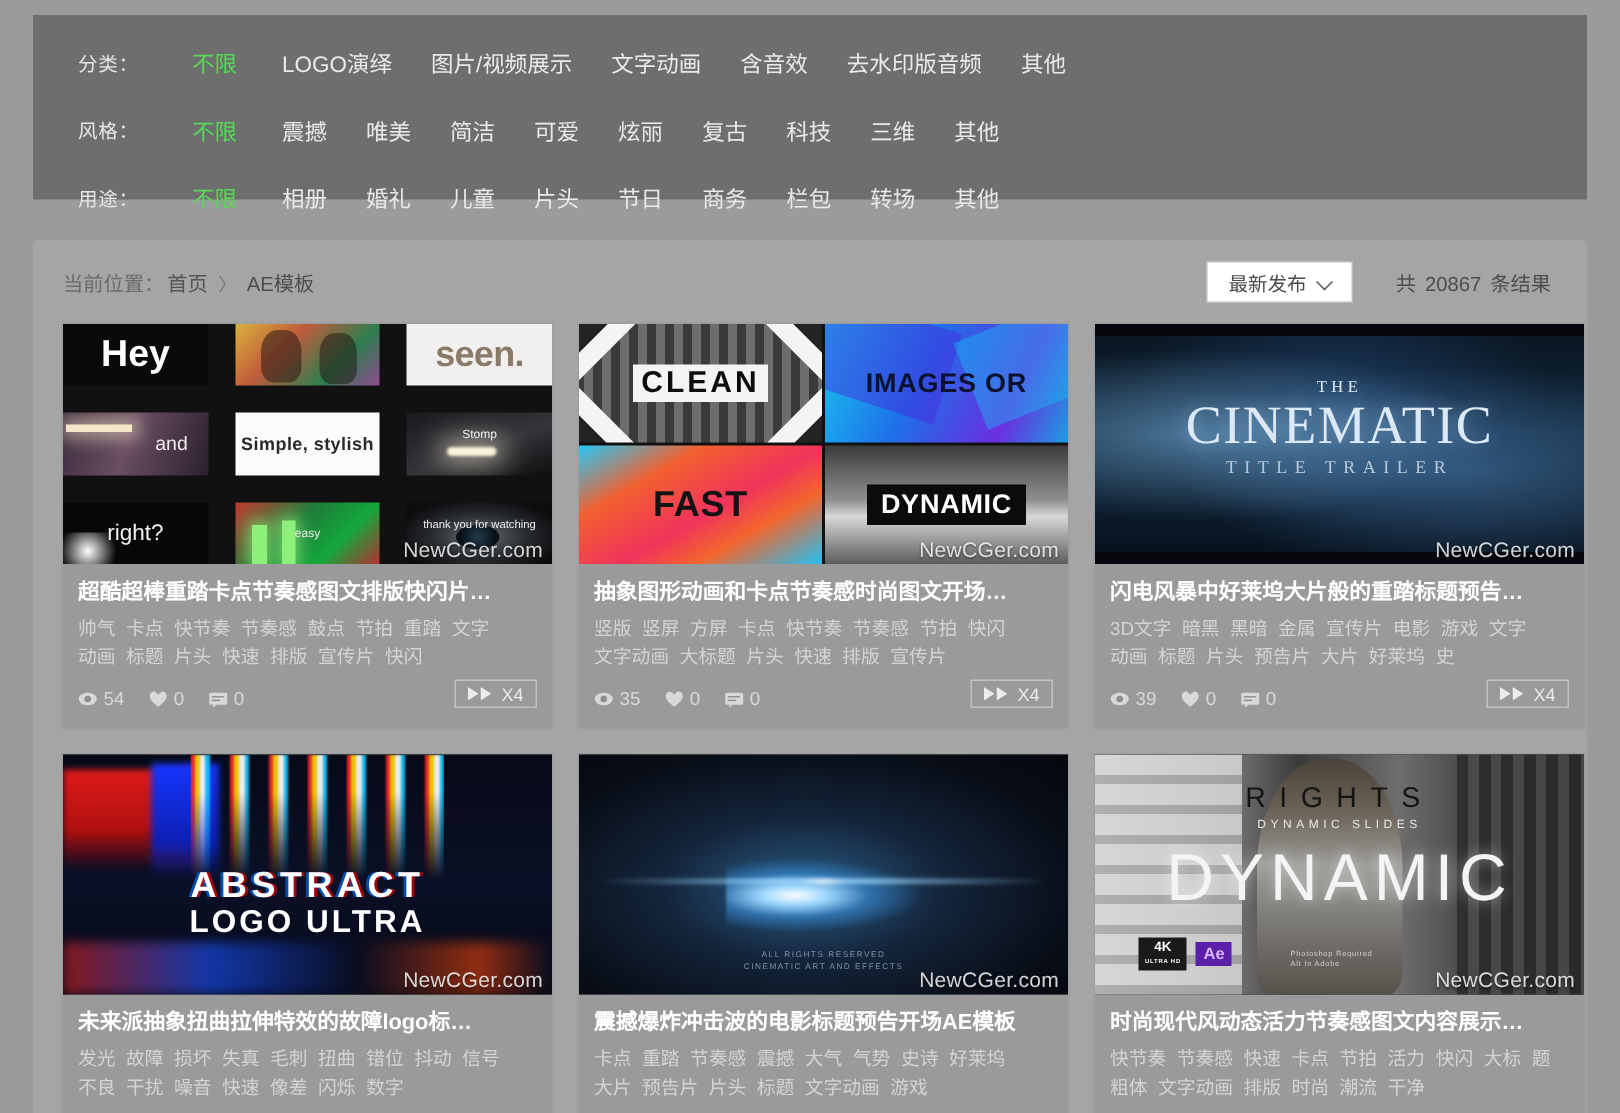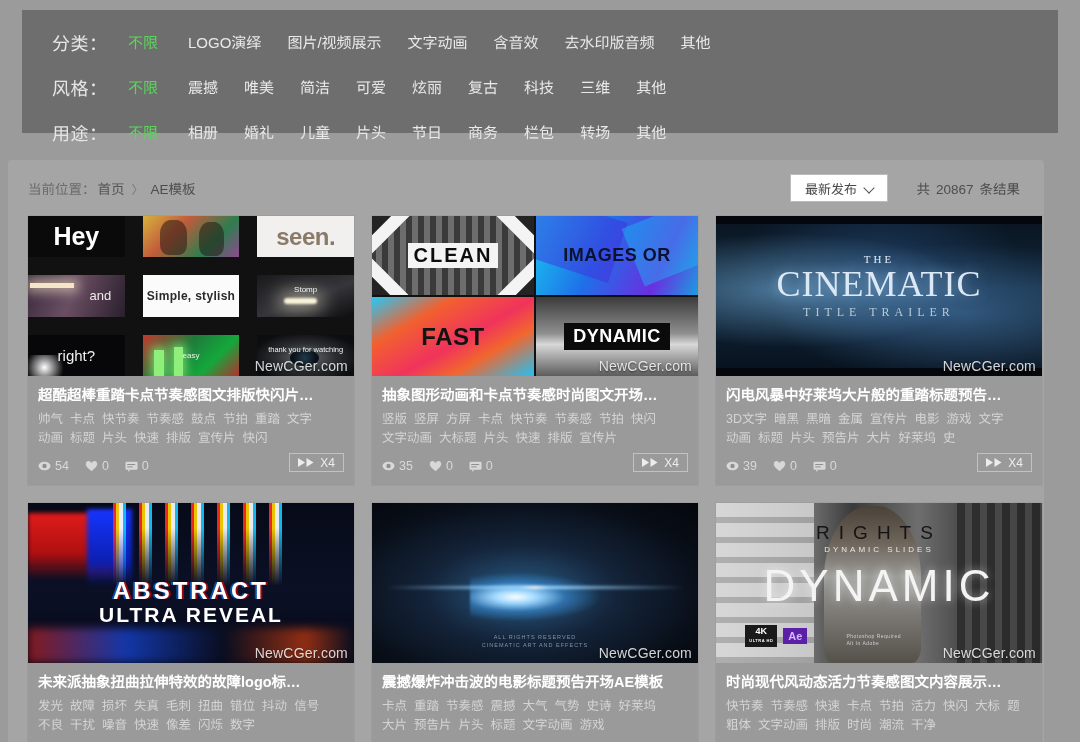--- a/index.html
+++ b/index.html
@@ -18,33 +18,33 @@
     background:#6e6e6e;
   }
   .filter-row{
     display:flex;align-items:center;height:37px;
     padding-left:30px;
   }
   .filter-row:nth-child(1){margin-top:13px;}
   .filter-row:nth-child(2){margin-top:8px;}
   .filter-row:nth-child(3){margin-top:8px;}
   .filter-label{
-    color:#e6e6e6;font-size:18px;letter-spacing:.5px;
+    color:#e6e6e6;font-size:13px;letter-spacing:.5px;
     width:62px;flex:none;
   }
   .filter-opt{
     color:#e9e9e9;font-size:15px;margin-right:26px;white-space:nowrap;
     cursor:pointer;
   }
   .filter-opt.active{color:#5ad65a;}
   .filter-opt.first{margin-left:14px;margin-right:30px;}
 
   
   .content{
-    position:absolute;left:8px;top:160px;width:1036px;height:582px;
+    position:absolute;left:22px;top:160px;width:1036px;height:582px;
     background:#a5a5a5;
     border-top-left-radius:4px;border-top-right-radius:4px;
   }
 
   .crumbbar{
     position:relative;height:56px;display:flex;align-items:center;
     padding:0 24px 0 20px;
   }
   .crumb-here{color:#6b6b6b;font-size:13.5px;}
   .crumb-link{color:#555;font-size:13.5px;cursor:pointer;margin-left:2px;}
@@ -458,21 +458,21 @@
 
       <div class="card">
         <div class="thumb">
           <div class="abs">
             <span class="redblob"></span>
             <span class="blueblob"></span>
             <span class="streaks"></span>
             <span class="floor"></span>
             <div class="tw">
               <div class="l1">ABSTRACT</div>
-              <div class="l2">ULTRA REVEAL</div>
+              <div class="l2">LOGO ULTRA</div>
             </div>
           </div>
           <span class="wm">NewCGer.com</span>
         </div>
         <div class="card-body">
           <div class="card-title">未来派抽象扭曲拉伸特效的故障logo标…</div>
           <div class="tags">
             <span>发光</span><span>故障</span><span>损坏</span><span>失真</span><span>毛刺</span><span>扭曲</span><span>错位</span><span>抖动</span><span>信号</span><span>不良</span><span>干扰</span><span>噪音</span><span>快速</span><span>像差</span><span>闪烁</span><span>数字</span>
           </div>
         </div>

